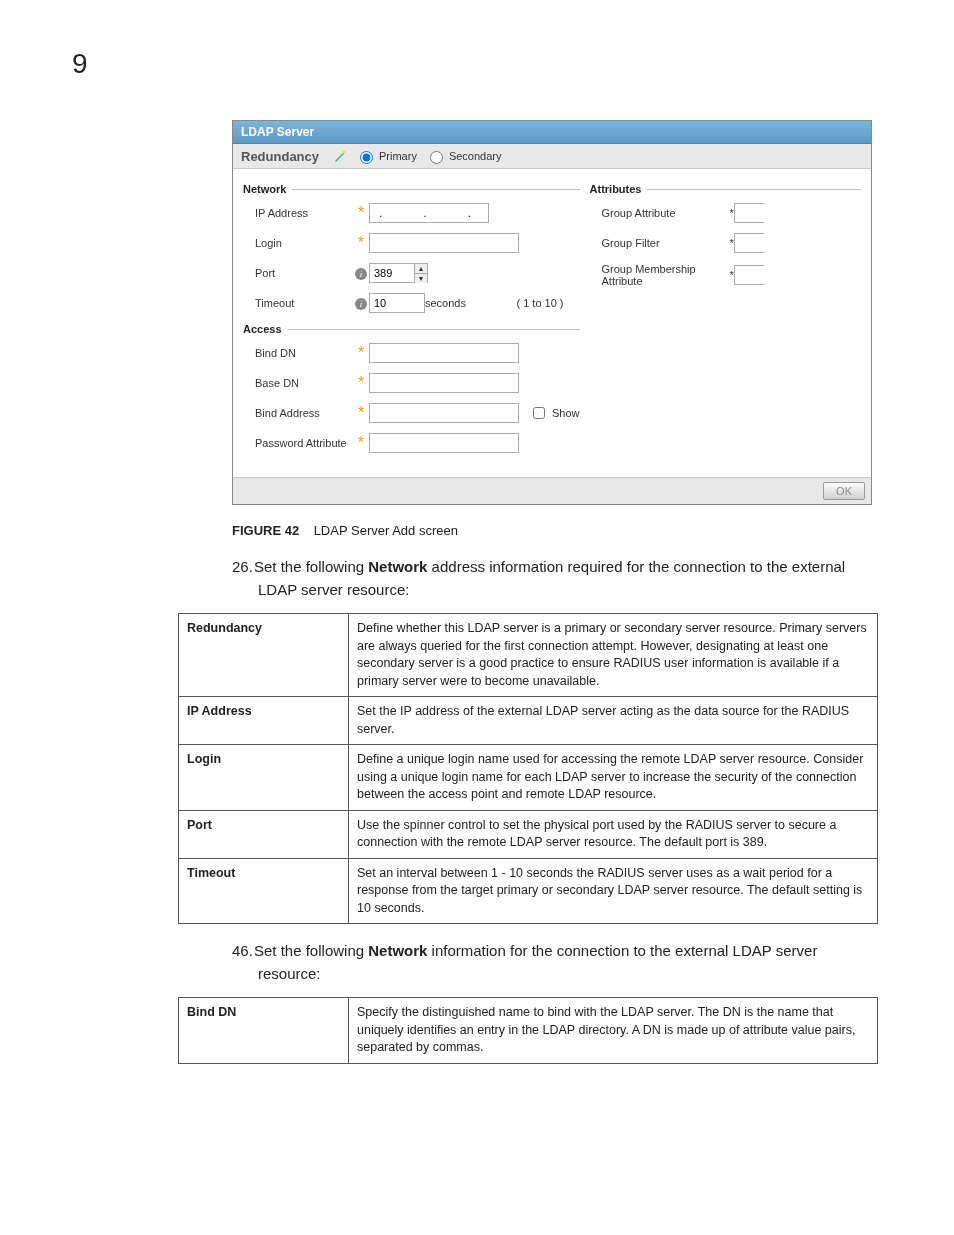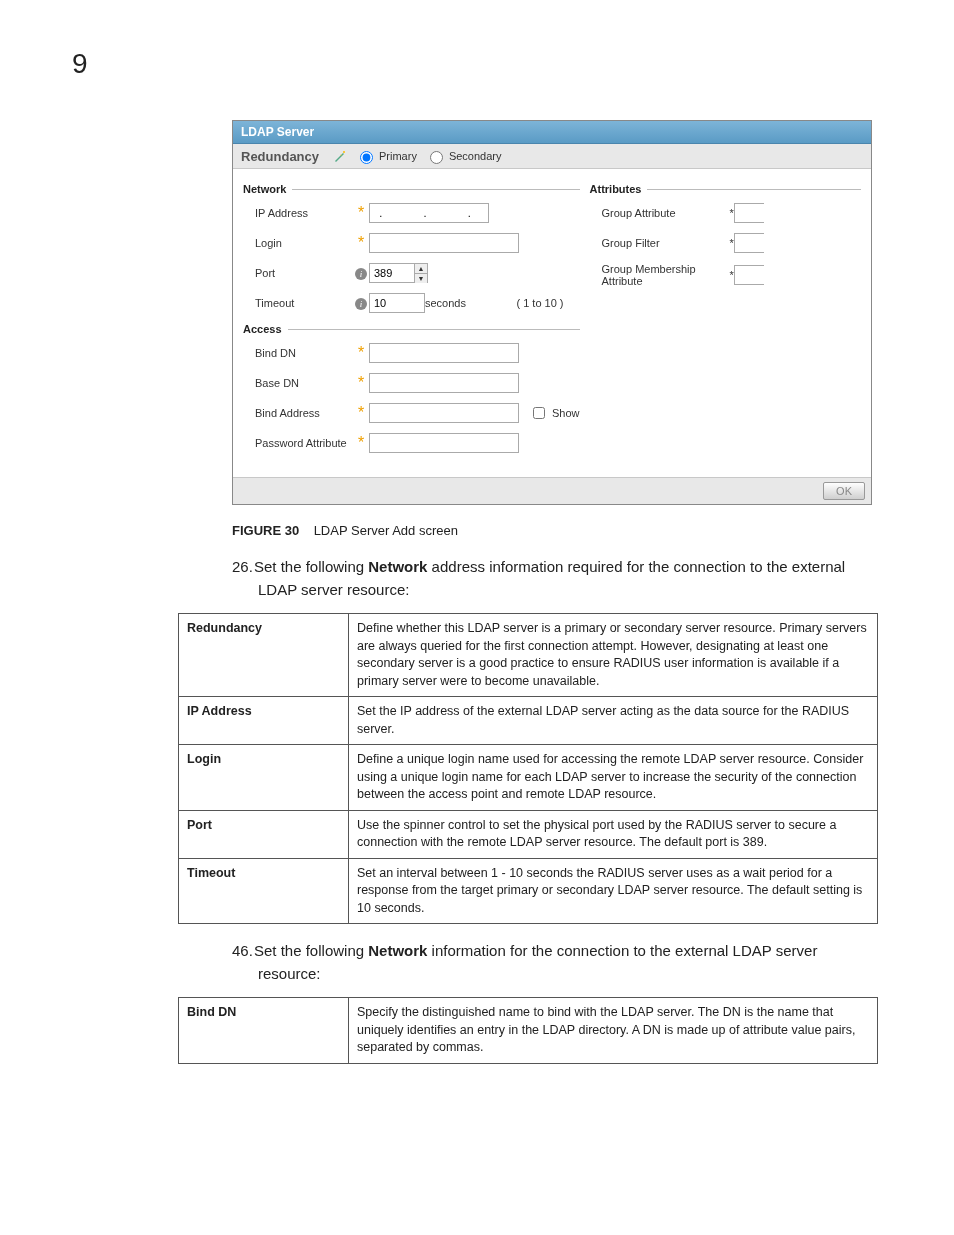--- a/index.html
+++ b/index.html
@@ -328,21 +328,21 @@
       </div>
     </div>
   </div>
 
   <div class="panel-footer">
     <button class="ok-btn">OK</button>
   </div>
 </div>
 
 <div class="caption">
-  <span class="fig-label">FIGURE 30</span>
+  <span class="fig-label">FIGURE 42</span>
   &nbsp;&nbsp;
   <span>LDAP Server Add screen</span>
 </div>
 
 <div class="step">
   <span class="num">26.</span><span>Set the following </span><b>Network</b><span> address information required for the connection to the external LDAP server resource:</span>
 </div>
 
 <table class="def-table">
   <tbody>

